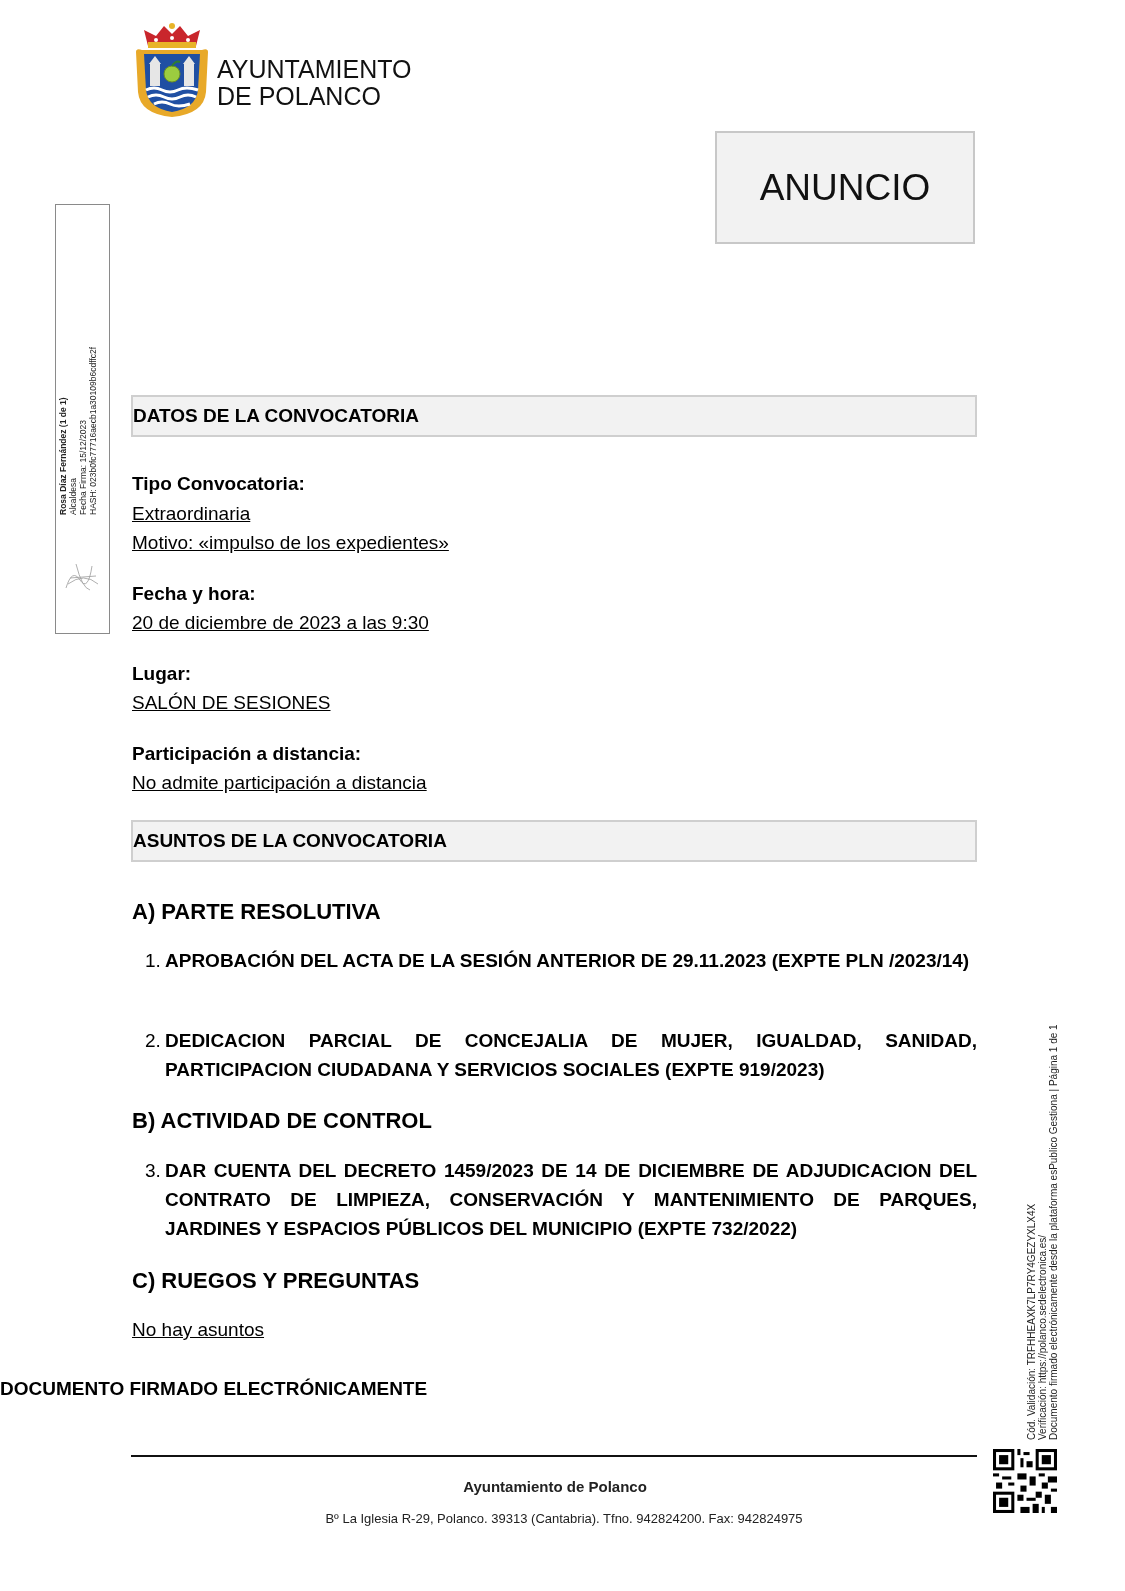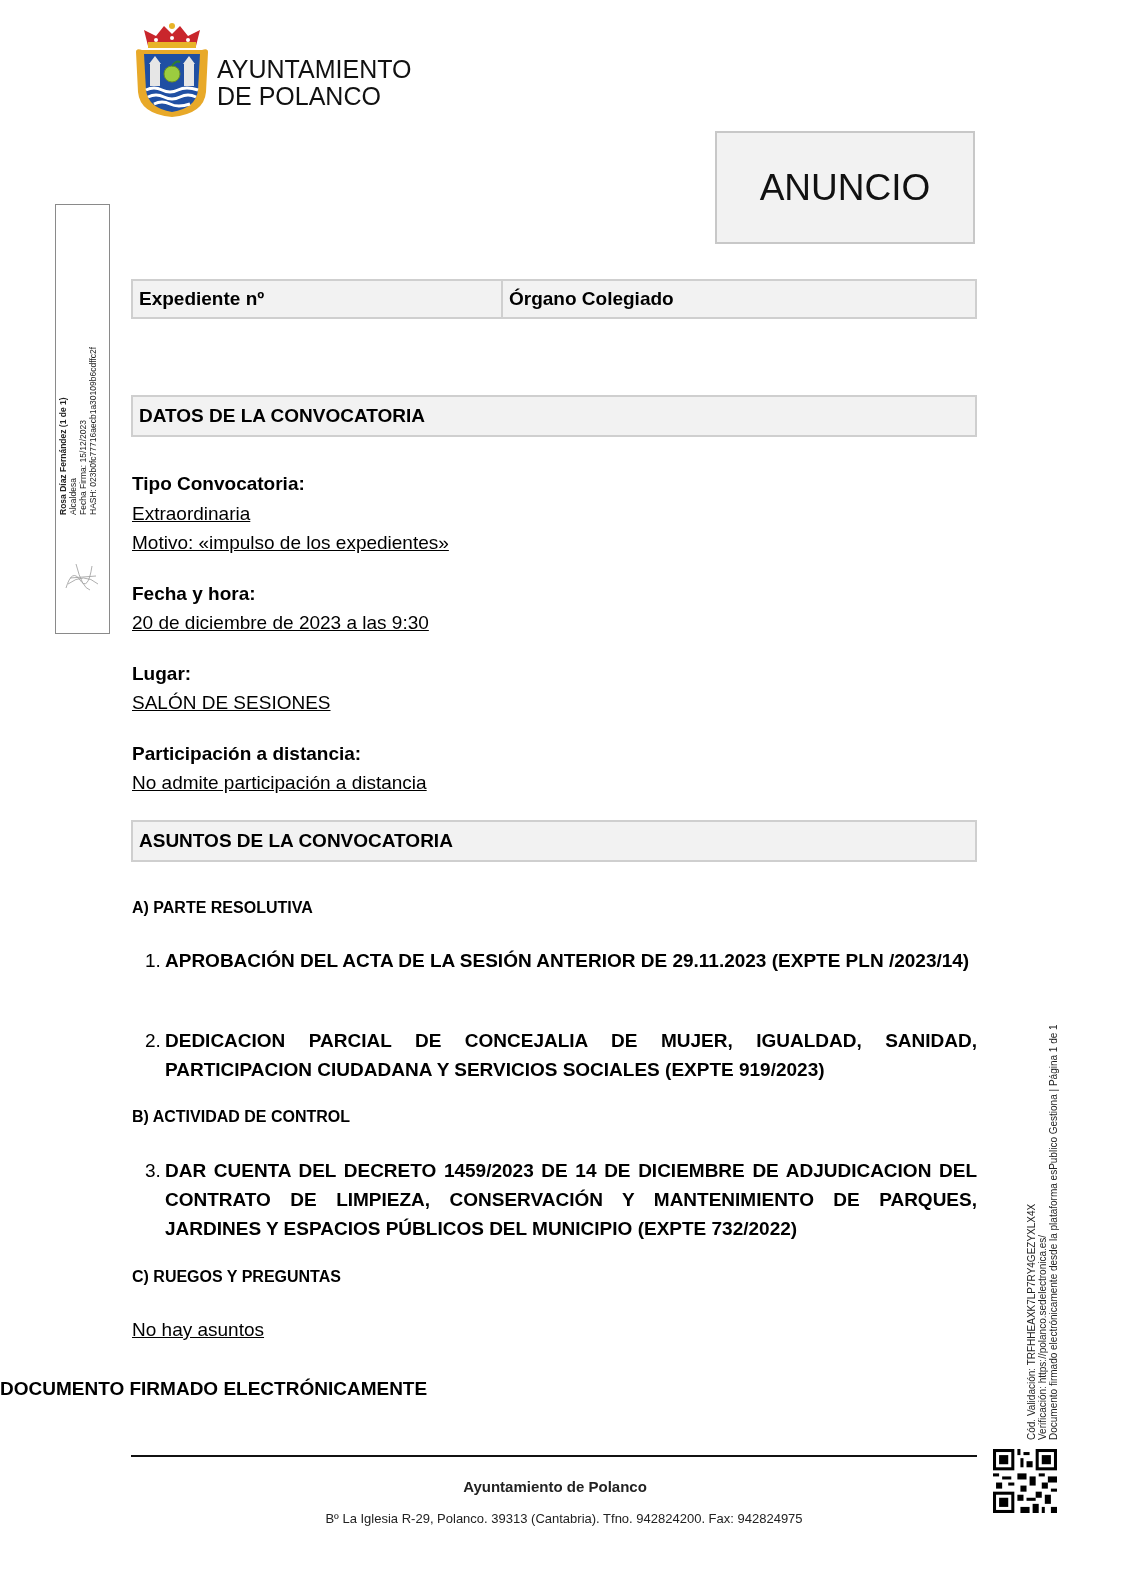--- a/index.html
+++ b/index.html
@@ -19,28 +19,28 @@
 
   
   #info-table { left:131px; top:279px; width:846px; border-collapse:collapse; }
   #info-table td { border:2px solid #cfcfcf; height:38px; padding:0 6px;
                    font-size:19px; box-sizing:border-box; }
   #info-table tr.head td { background:#f2f2f2; font-weight:bold; }
   #info-table td.c1 { width:370px; }
 
   .section-bar { left:131px; width:846px; height:42px; background:#f2f2f2;
                  border:2px solid #cfcfcf; box-sizing:border-box; font-weight:bold;
-                 font-size:19px; padding-left:6px; display:flex; align-items:center; }
+                 font-size:19px; display:flex; align-items:center; }
   #datos-bar { top:395px; }
   #asuntos-bar { top:820px; }
 
   .field-label { left:132px; font-weight:bold; font-size:19px; }
   .field-value { left:132px; font-size:19px;text-decoration:underline; }
 
-  .subhead { left:132px; font-weight:bold; font-size:16px; }
+  .subhead { left:132px; font-weight:bold; font-size:22px; }
 
   .item { left:145px; width:832px; font-size:19px; line-height:29px; text-align:justify; }
   .item .num { position:absolute; left:0; top:0; }
   .item .txt { display:block; margin-left:20px;font-weight:bold; }
 
   #firmado { left:0; width:1110px; top:1378px; text-align:left; font-weight:bold; font-size:19px; }
   #footer-rule { left:131px; top:1455px; width:846px; height:2px; background:#111; }
   #footer-org { left:0; width:1110px; top:1478px; text-align:center; font-size:15px; font-weight:bold; color:#222; }
   #footer-addr { left:9px; width:1110px; top:1511px; text-align:center; font-size:13px; color:#222; }
 
@@ -86,24 +86,20 @@
 </svg>
 <div id="org-name" class="abs">
   <div>AYUNTAMIENTO</div>
   <div>DE POLANCO</div>
 </div>
 
 <div id="anuncio-box" class="abs">ANUNCIO</div>
 
 <table id="info-table" class="abs">
   <tbody>
-      <tr class="head">
-    <td class="c1">Expediente nº</td>
-    <td>Órgano Colegiado</td>
-  </tr>
 </tbody>
   </table>
 
 <div id="datos-bar" class="abs section-bar">DATOS DE LA CONVOCATORIA</div>
 
 <div class="abs field-label" style="top:473px">Tipo Convocatoria:</div>
 <div class="abs field-value" style="top:503px">Extraordinaria</div>
 <div class="abs field-value" style="top:532px">Motivo: «impulso de los expedientes»</div>
 
 <div class="abs field-label" style="top:583px">Fecha y hora:</div>

